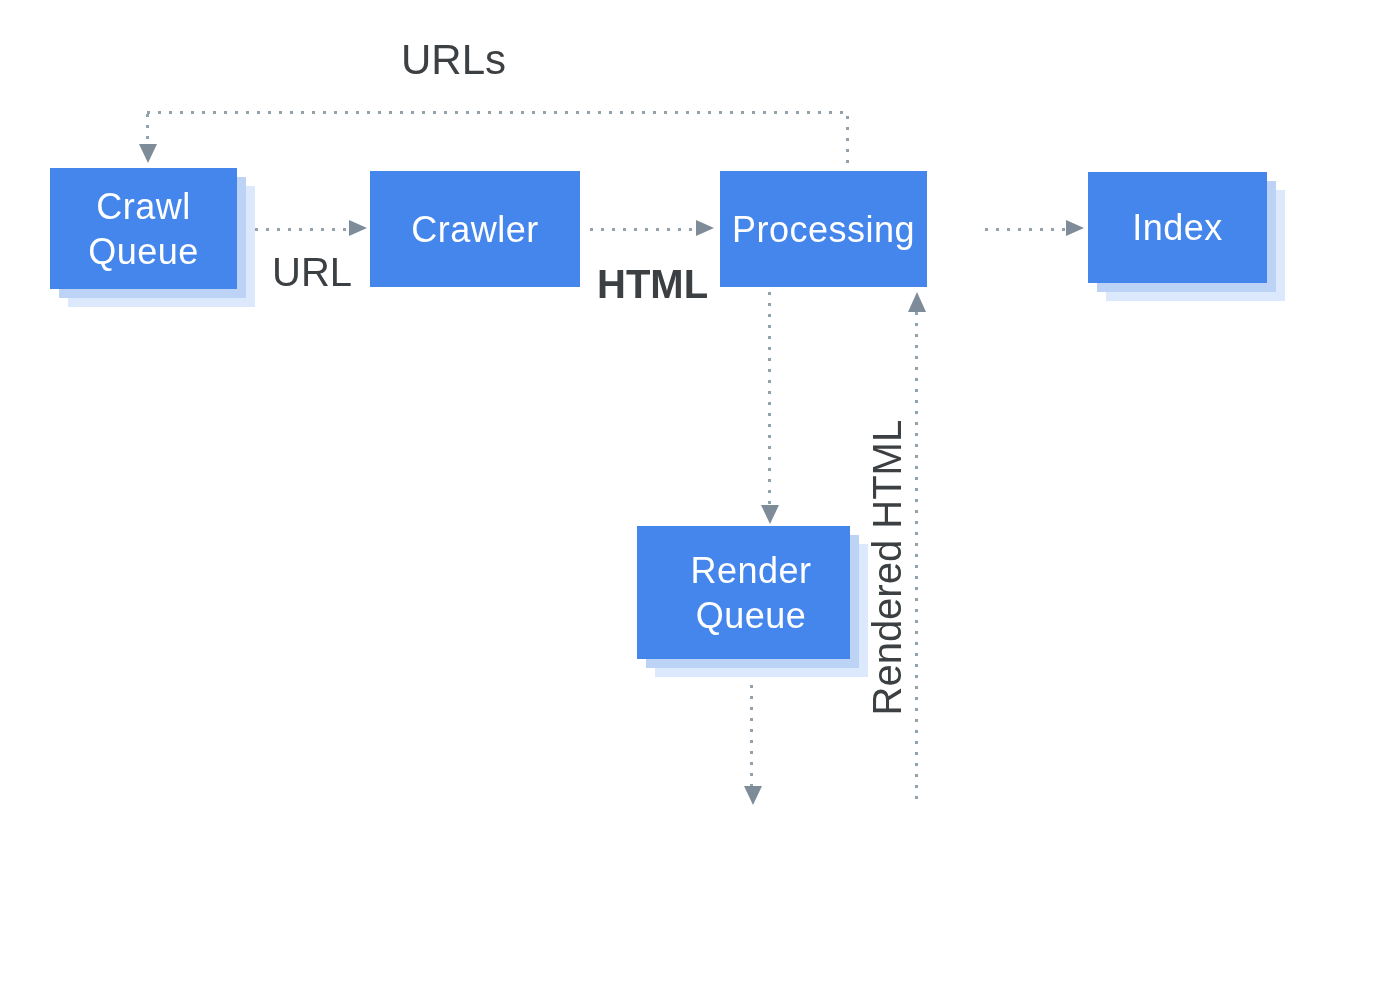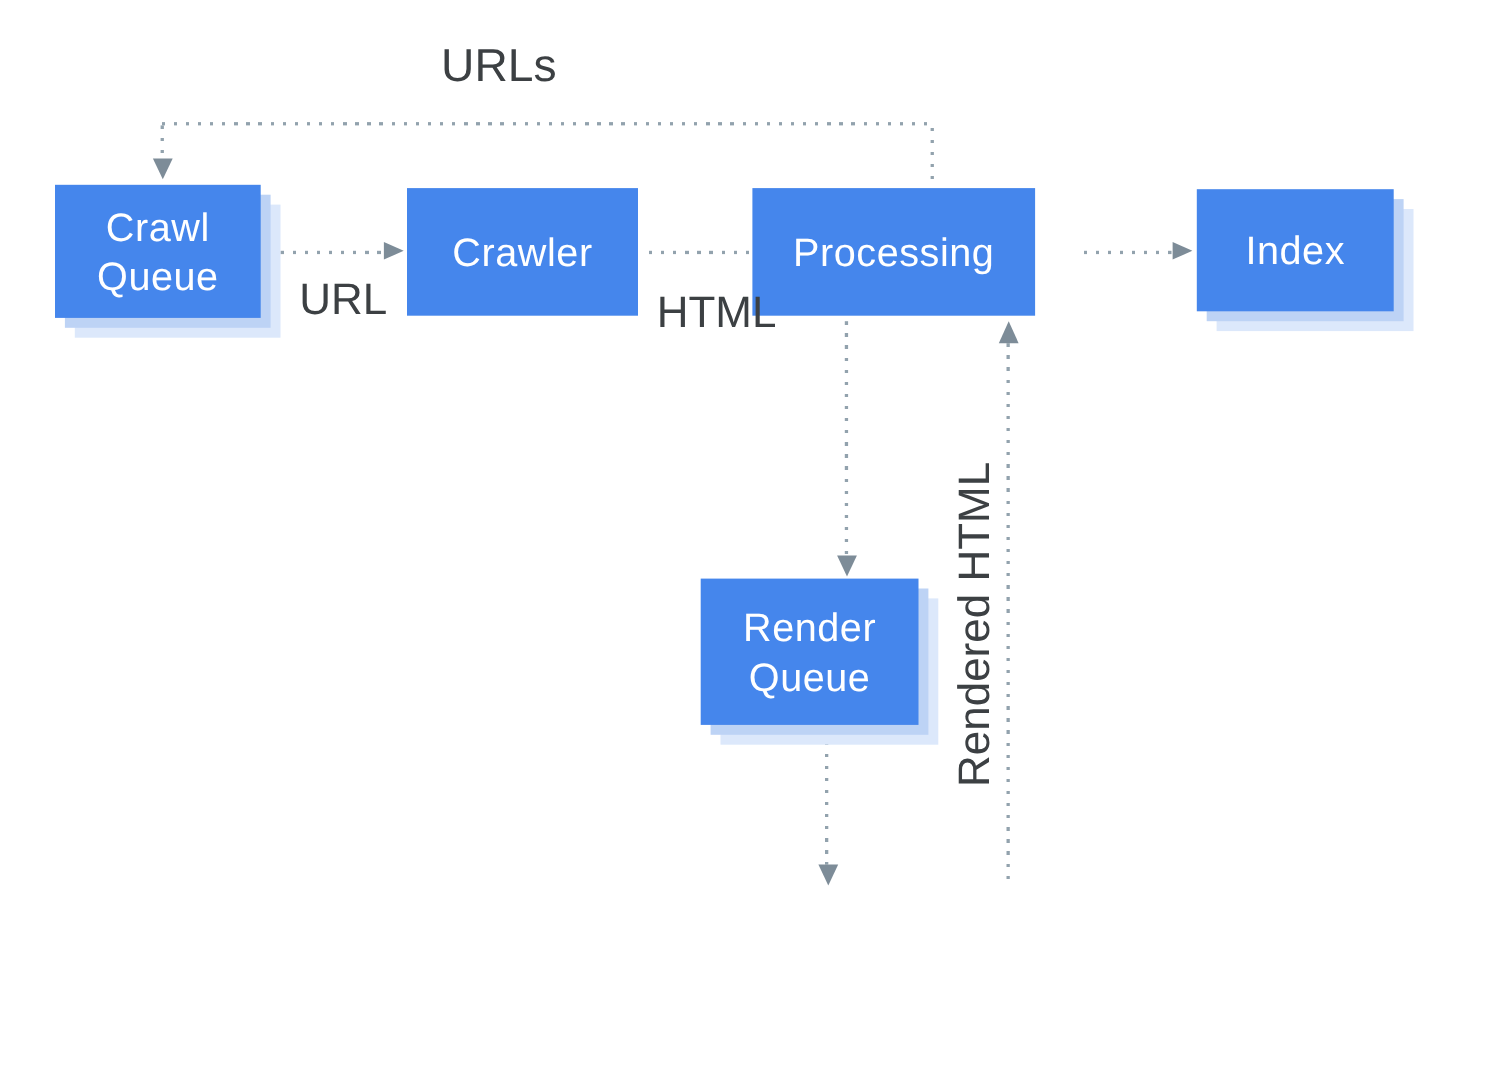--- a/index.html
+++ b/index.html
@@ -27,23 +27,23 @@
     font-size: 36px;
     font-weight: 500;
     line-height: 45px;
     letter-spacing: 0.5px;
   }
   .node.stacked {
     box-shadow: 9px 9px 0 0 #bdd3f5, 18px 18px 0 0 #dce8fb;
   }
   #node-crawl-queue  { left: 50px;   top: 168px; width: 187px; height: 121px; }
   #node-crawler      { left: 370px;  top: 171px; width: 210px; height: 116px; }
-  #node-processing   { left: 684px;  top: 171px; width: 257px; height: 116px; }
+  #node-processing   { left: 720px;  top: 171px; width: 207px; height: 116px; }
   #node-index        { left: 1088px; top: 172px; width: 179px; height: 111px; }
-  #node-render-queue { left: 637px;  top: 526px; width: 198px; height: 133px; }
+  #node-render-queue { left: 637px;  top: 526px; width: 198px; height: 133px; padding-left: 15px; }
   #node-renderer     { left: 727px;  top: 807px; width: 238px; height: 124px; }
 
   
   .dots-h {
     position: absolute;
     height: 3px;
     background: repeating-linear-gradient(to right, #92a2ad 0 3px, transparent 3px 11px);
   }
   .dots-v {
     position: absolute;
@@ -90,21 +90,21 @@
   
   .edge-label {
     position: absolute;
     color: #3c4043;
     font-size: 40px;
     font-weight: 500;
     white-space: nowrap;
   }
   #label-urls { left: 391px; top: 36px;  font-size: 42px; margin-left: 10px; }
   #label-url  { left: 272px; top: 250px; text-align: center; }
-  #label-html { left: 597px; top: 262px; }
+  #label-html { left: 597px; top: 262px; font-weight: bold; }
   #label-rendered-html {
     left: 741px;
     top: 547px;
     width: 292px;
     text-align: center;
     transform: rotate(-90deg);
     transform-origin: center center;
   }
 </style>
 </head>

